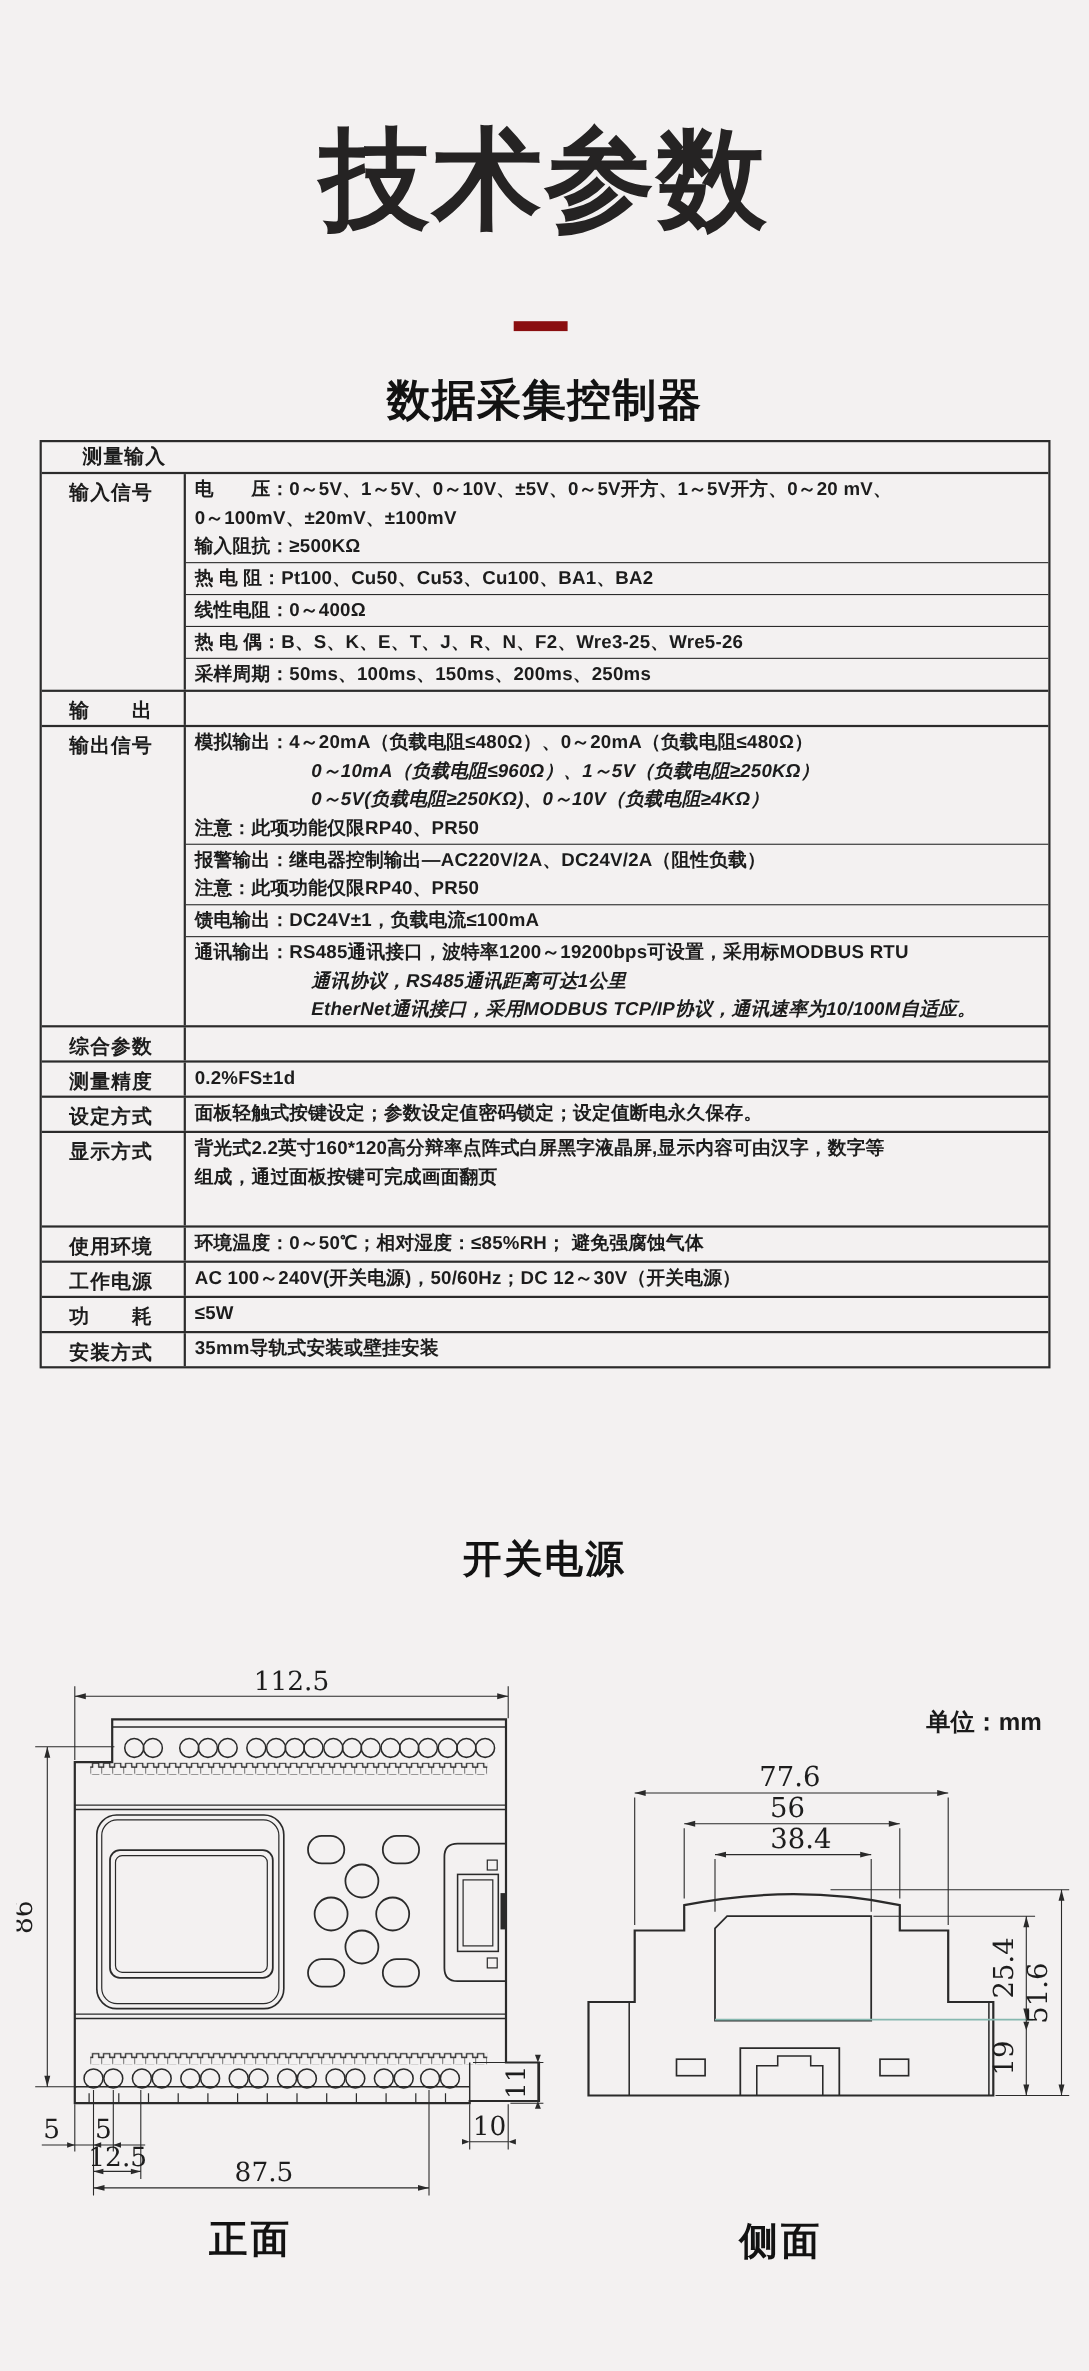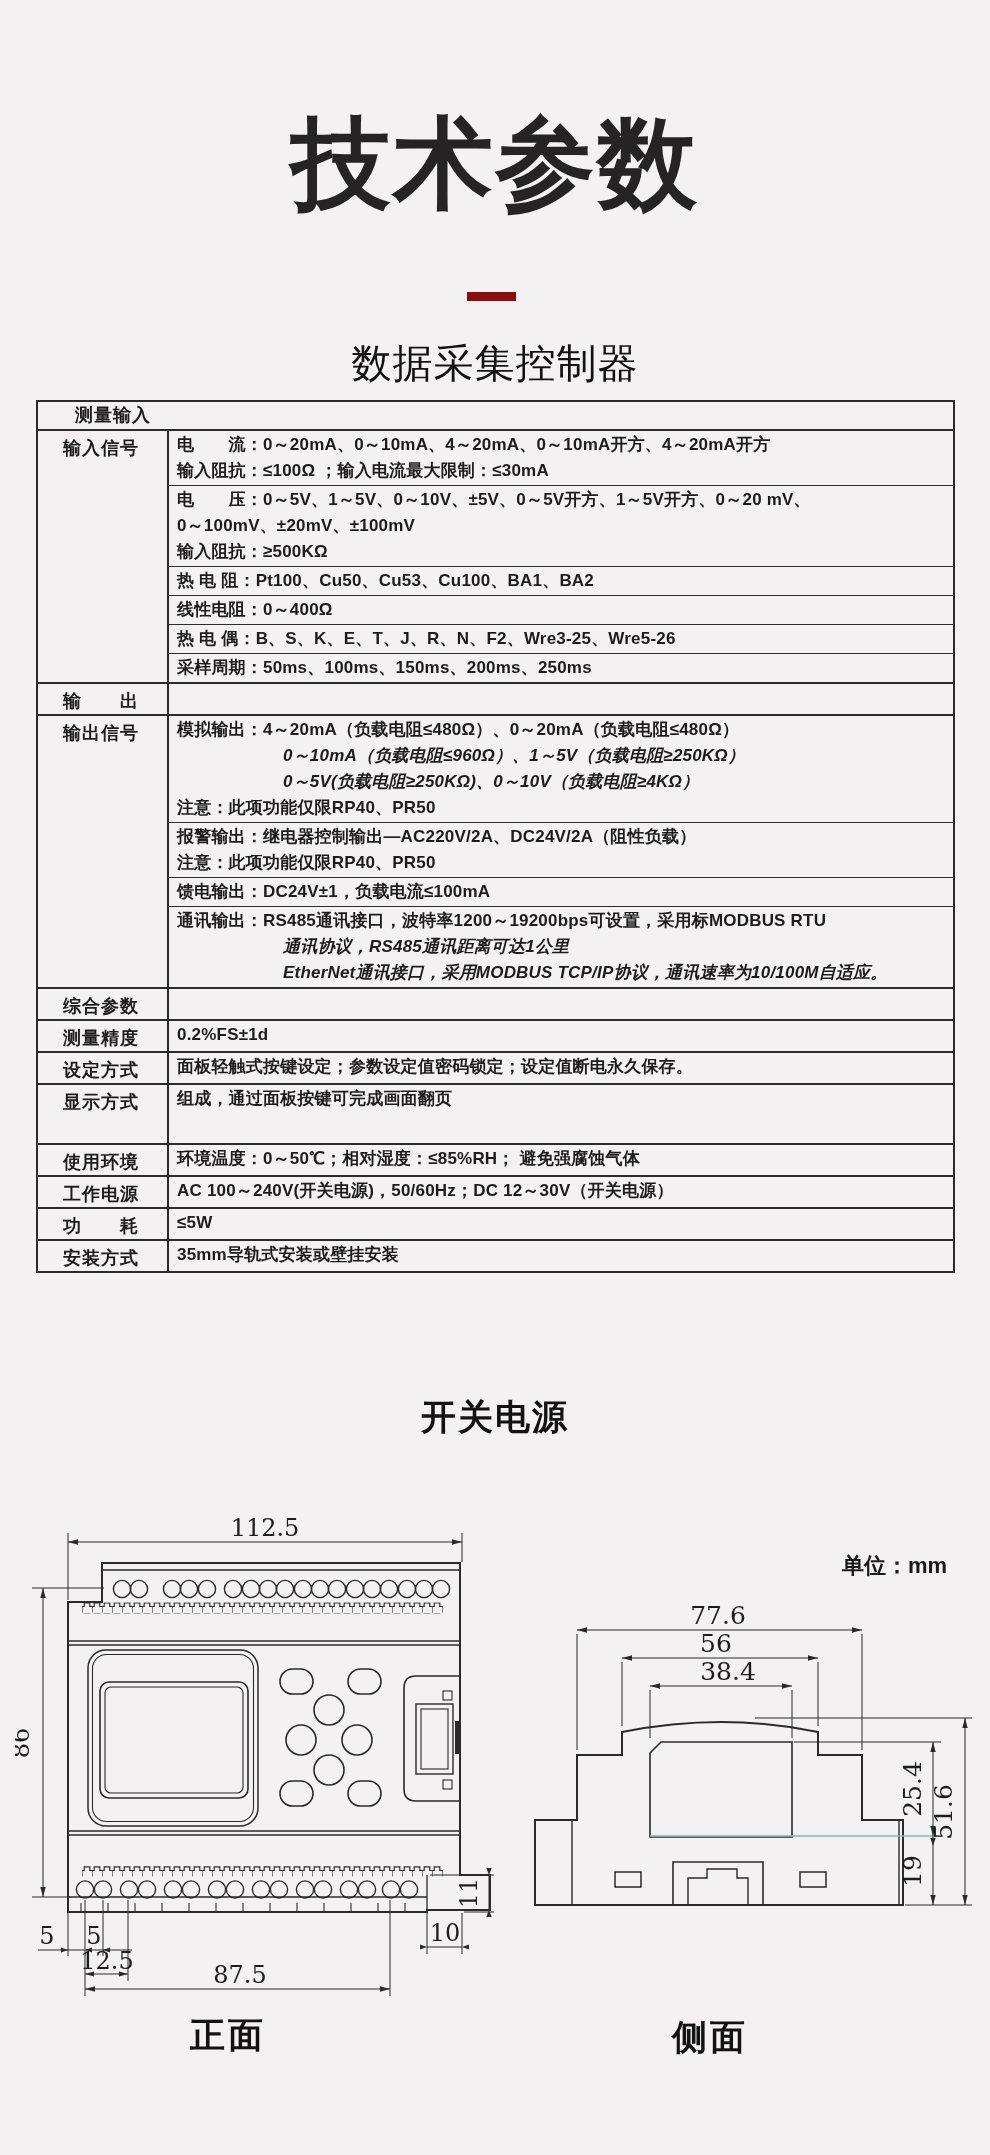--- a/index.html
+++ b/index.html
@@ -2,21 +2,21 @@
 <html><head>
 <meta charset="utf-8">
 <style>
   html,body{margin:0;padding:0;}
   .canvas{position:relative;width:990px;height:2155px;background:#f3f1f1;overflow:hidden;
           font-family:"Liberation Sans",sans-serif;color:#1c1c1c;}
   .main-title{position:absolute;top:92px;left:0;width:100%;text-align:center;
               font-size:100px;font-weight:900;color:#252323;letter-spacing:2px;line-height:1.1;margin-top:16px;}
   .accent-dash{position:absolute;top:292px;left:467px;width:49px;height:9px;background:#8a0e10;}
   .sub-title{position:absolute;top:336px;left:0;width:100%;text-align:center;
-             font-size:40px;font-weight:normal;color:#121212;letter-spacing:1px;}
+             font-size:40px;font-weight:bold;color:#121212;letter-spacing:1px;}
   
   .spec-table{position:absolute;left:36px;top:400px;width:919px;border:2px solid #2b2b2b;box-sizing:border-box;}
   .t-row{display:flex;border-top:2px solid #2b2b2b;}
   .t-row:first-child{border-top:none;}
   .t-sec{padding-left:37px;font-weight:bold;font-size:18px;line-height:27px;letter-spacing:1px;width:100%;}
   .t-label{flex:0 0 129px;width:129px;box-sizing:border-box;padding:4px 0 0 25px;
            font-weight:bold;font-size:18px;letter-spacing:1px;line-height:26px;}
   .t-val{flex:1;border-left:2px solid #2b2b2b;min-width:0;}
   .t-sub{border-top:1.5px solid #2b2b2b;padding:1px 4px 1px 8px;}
   .t-sub:first-child{border-top:none;}
@@ -54,24 +54,20 @@
   <div class="spec-table">
 
     <div class="t-row">
       <div class="t-sec">测量输入</div>
     </div>
 
     <div class="t-row">
       <div class="t-label">输入信号</div>
       <div class="t-val">
         <div class="t-sub">
-          <div class="line">电　　流：0～20mA、0～10mA、4～20mA、0～10mA开方、4～20mA开方</div>
-          <div class="line">输入阻抗：≤100Ω ；输入电流最大限制：≤30mA</div>
-        </div>
-        <div class="t-sub">
           <div class="line">电　　压：0～5V、1～5V、0～10V、±5V、0～5V开方、1～5V开方、0～20 mV、</div>
           <div class="line">0～100mV、±20mV、±100mV</div>
           <div class="line">输入阻抗：≥500KΩ</div>
         </div>
         <div class="t-sub">
           <div class="line">热 电 阻：Pt100、Cu50、Cu53、Cu100、BA1、BA2</div>
         </div>
         <div class="t-sub">
           <div class="line">线性电阻：0～400Ω</div>
         </div>
@@ -133,20 +129,21 @@
           <div class="t-sub">
             <div class="line">面板轻触式按键设定；参数设定值密码锁定；设定值断电永久保存。</div>
           </div>
         </div>
     </div>
 
     <div class="t-row">
       <div class="t-label">显示方式</div>
       <div class="t-val">
         <div class="t-sub pad-b">
+          <div class="line">背光式2.2英寸160*120高分辩率点阵式白屏黑字液晶屏,显示内容可由汉字，数字等</div>
           <div class="line">组成，通过面板按键可完成画面翻页</div>
         </div>
       </div>
     </div>
 
     <div class="t-row">
       <div class="t-label">使用环境</div>
       <div class="t-val">
           <div class="t-sub">
             <div class="line">环境温度：0～50℃；相对湿度：≤85%RH；  避免强腐蚀气体</div>

